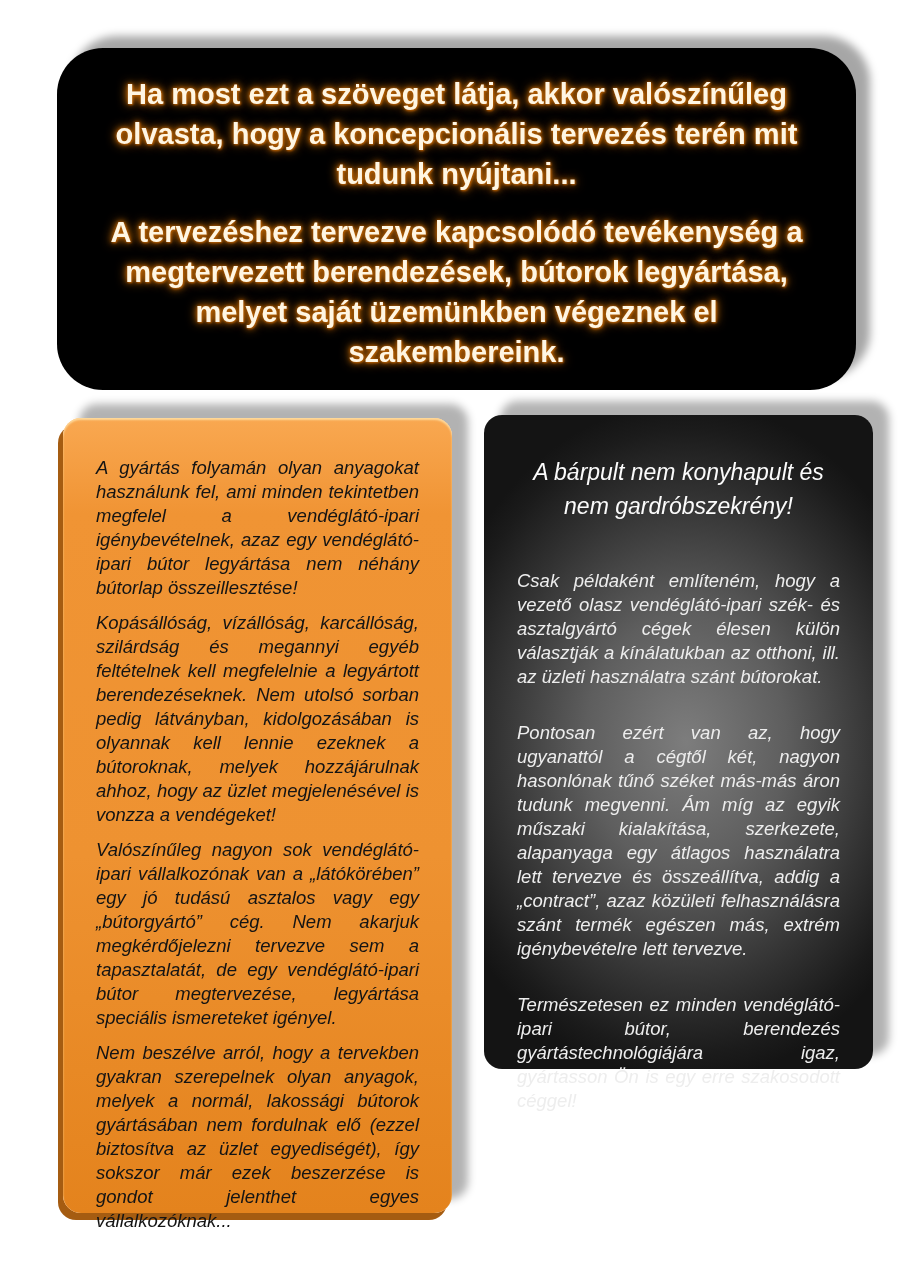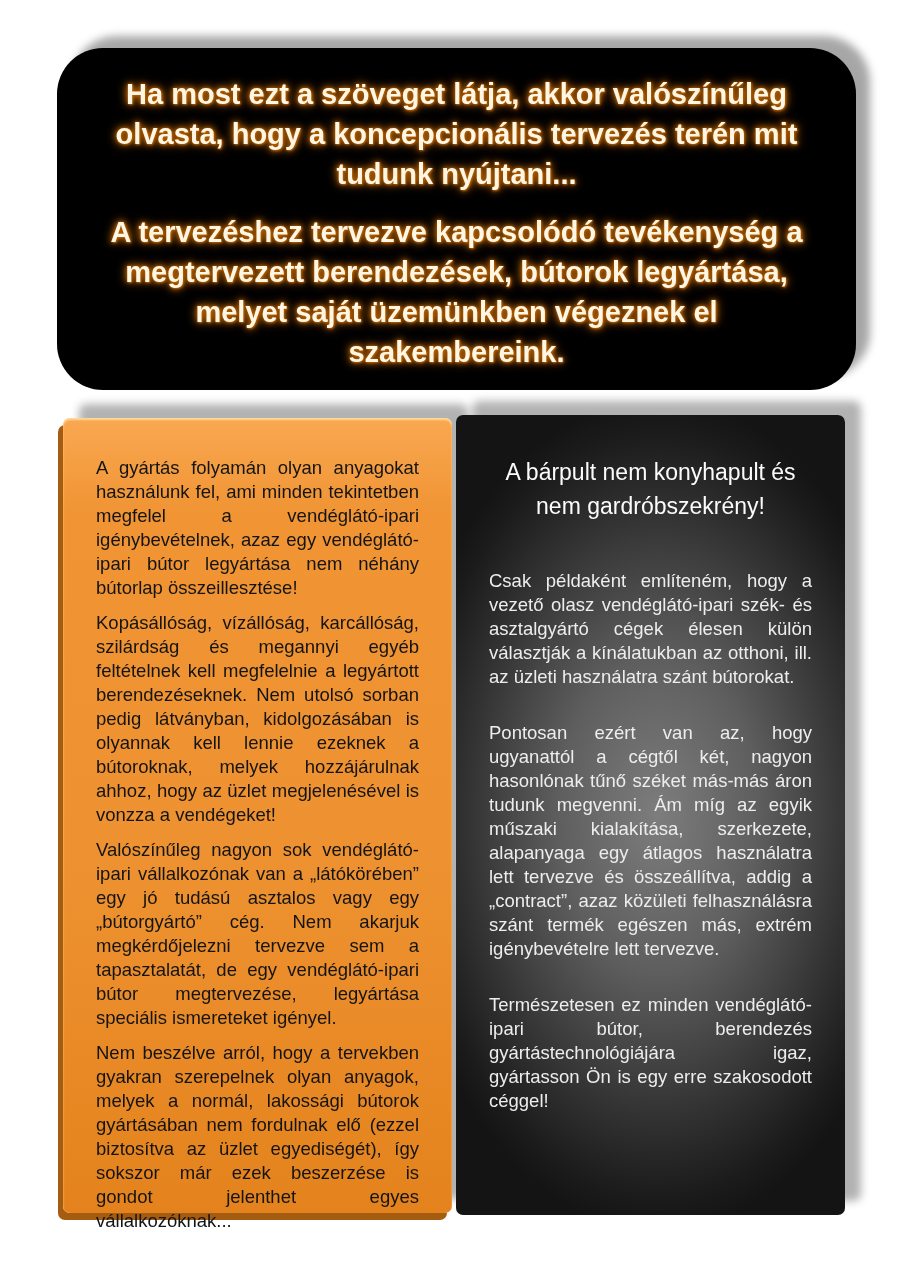--- a/index.html
+++ b/index.html
@@ -33,21 +33,22 @@
     font-size: 29px;
     line-height: 40px;
     font-weight: bold;
     text-shadow: 0 0 3px #a85600, 0 0 6px #c76b05, 0 0 11px #d97a10, 1px 1px 2px #8a4500;
   }
 
   
   .panel {
     position: absolute;
     box-sizing: border-box;
-    border-radius: 7px;
+    border-radius: 18px;
+    font-style: italic;
   }
   .panel p {
     margin: 0 0 11px 0;
     font-size: 18.5px;
     line-height: 24px;
     text-align: justify;
     text-justify: inter-word;
   }
 
   
@@ -60,24 +61,24 @@
     box-shadow:
       inset 0 2px 2px rgba(255,226,168,0.85),
       -5px 7px 0 #a55c11,
       16px -14px 9px rgba(0,0,0,0.30);
     padding: 38px 33px 0 33px;
   }
   .panel-orange p { color: #141414; }
 
   
   .panel-dark {
-    left: 456px;
+    left: 484px;
     top: 415px;
     width: 389px;
-    height: 800px;
+    height: 654px;
     background: radial-gradient(ellipse 68% 52% at 52% 50%,
                 #7d7d7d 0%, #5e5e5e 38%, #333333 72%, #1b1b1b 92%, #141414 100%);
     box-shadow: 16px -14px 9px rgba(0,0,0,0.30);
     padding: 40px 33px 0 33px;
   }
   .panel-dark h2 {
     margin: 0 auto 46px auto;
     max-width: 300px;
     color: #fbfbfb;
     font-size: 23px;

